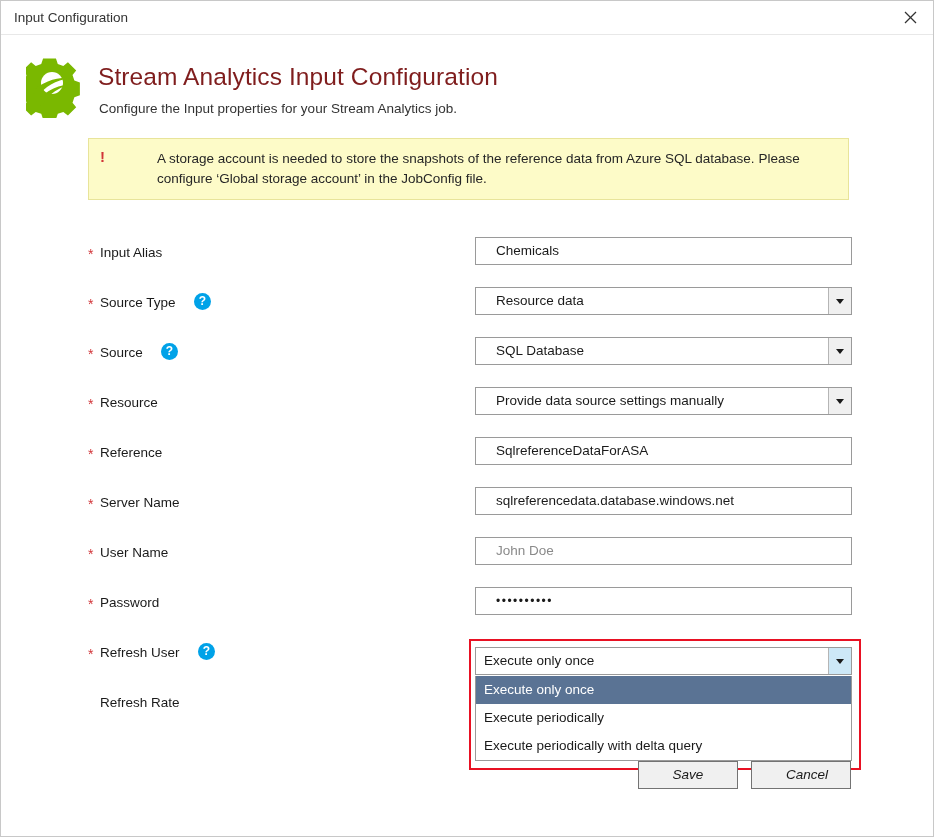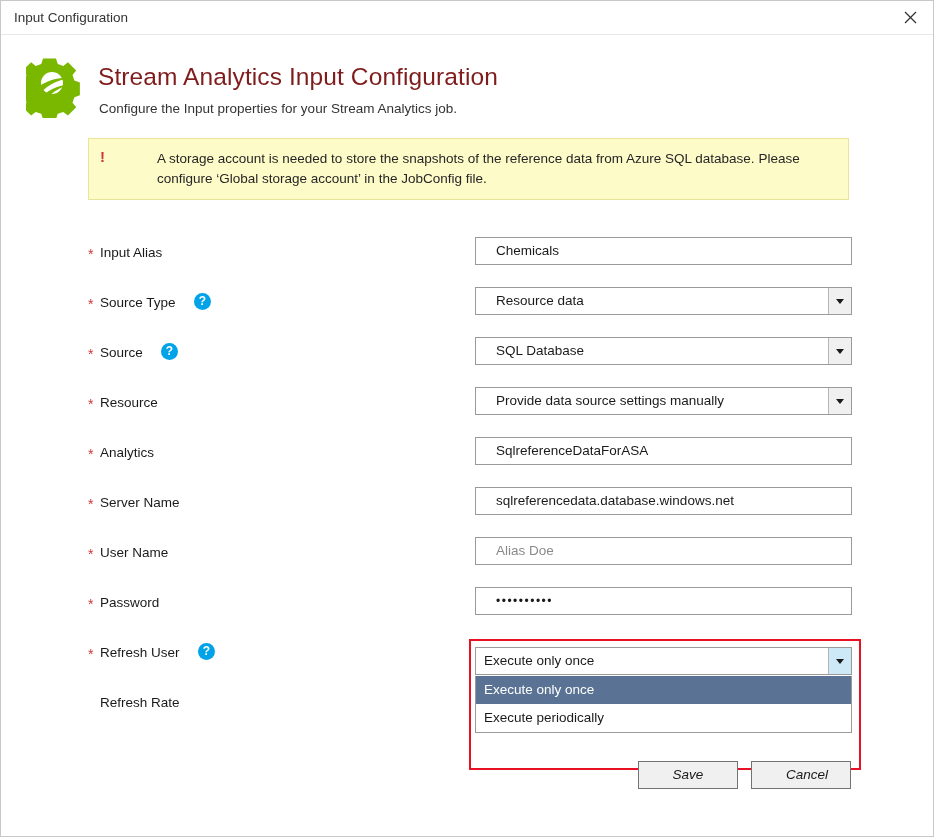--- a/index.html
+++ b/index.html
@@ -343,34 +343,34 @@
       <span class="req">*</span>
       <span class="label">Resource</span>
       <div class="field select">
         <span>Provide data source settings manually</span>
         <span class="arrow-box"></span>
       </div>
     </div>
 
     <div class="row">
       <span class="req">*</span>
-      <span class="label">Analytics</span>
+      <span class="label">Reference</span>
       <div class="field">SqlreferenceDataForASA</div>
     </div>
 
     <div class="row">
       <span class="req">*</span>
       <span class="label">Server Name</span>
       <div class="field">sqlreferencedata.database.windows.net</div>
     </div>
 
     <div class="row">
       <span class="req">*</span>
       <span class="label">User Name</span>
-      <div class="field placeholder">Alias Doe</div>
+      <div class="field placeholder">John Doe</div>
     </div>
 
     <div class="row">
       <span class="req">*</span>
       <span class="label">Password</span>
       <div class="field dots">••••••••••</div>
     </div>
 
     <div class="row">
       <span class="req">*</span>
@@ -385,20 +385,21 @@
   </div>
 
   <div class="combo-open">
     <span>Execute only once</span>
     <span class="arrow-box-blue"></span>
   </div>
 
   <div class="dropdown-list">
     <div class="dd-item selected">Execute only once</div>
     <div class="dd-item">Execute periodically</div>
+    <div class="dd-item">Execute periodically with delta query</div>
   </div>
 
   <div class="dropdown-highlight"></div>
 
   <div class="buttons">
     <div class="btn save">Save</div>
     <div class="btn cancel">Cancel</div>
   </div>
 
 </div>

